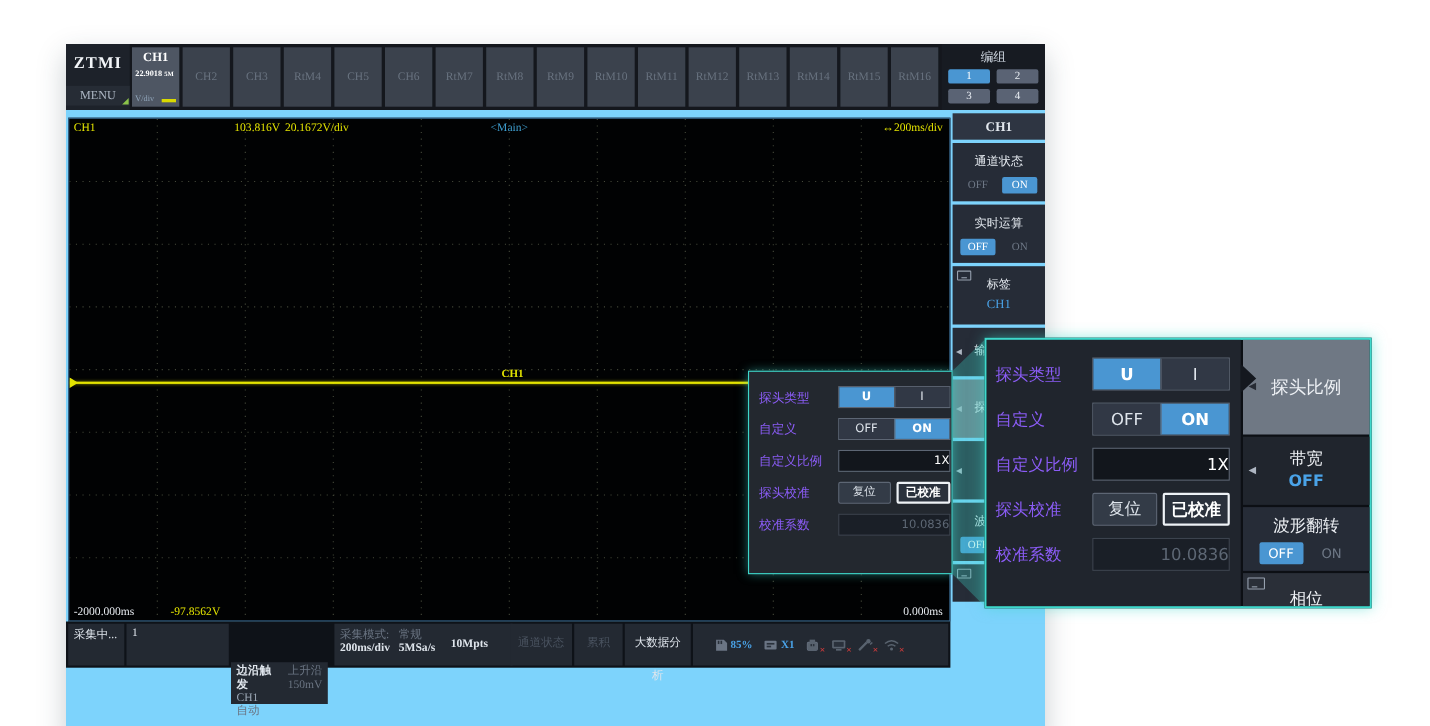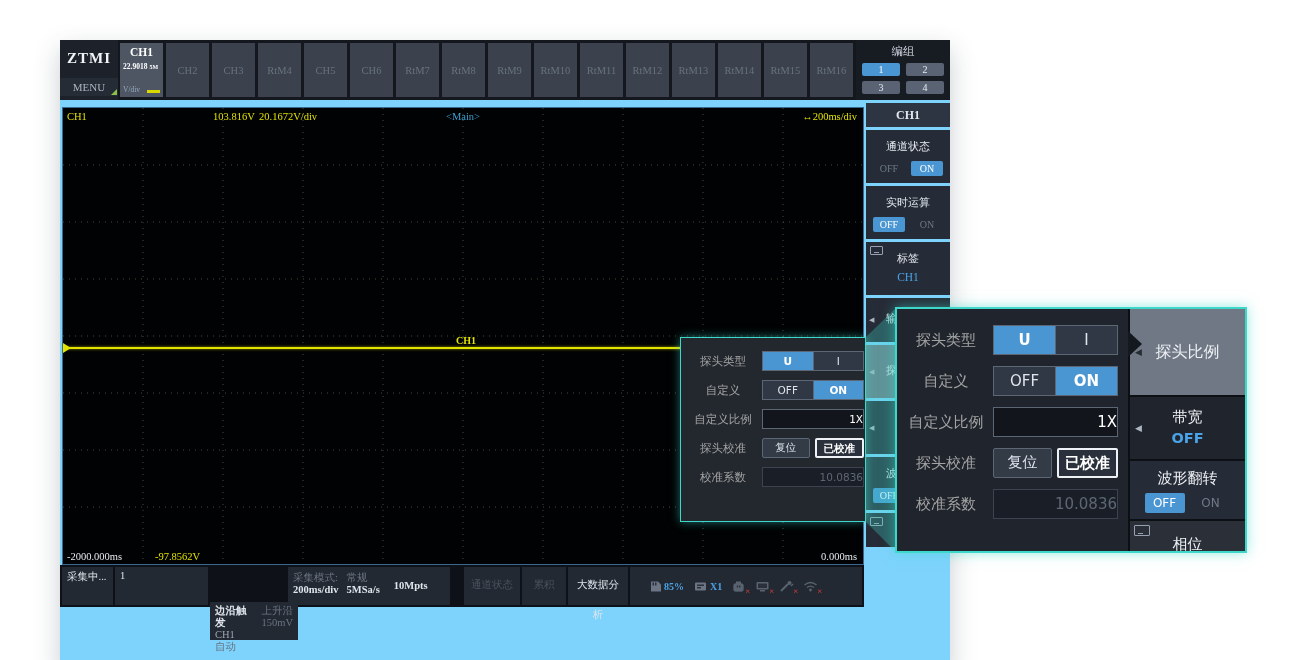--- a/index.html
+++ b/index.html
@@ -71,21 +71,21 @@
   .st-cols { display:flex; gap:8px; }
   .st-col div { line-height:12px; }
   #st-icons { display:flex; align-items:center; gap:9px; padding-left:12px; }
   .icon-wrap { position:relative; display:flex; align-items:center; gap:2px; }
   .icon-wrap .lbl { color:#4aa3e8; font-size:10px; font-weight:bold; }
   .icon-wrap .x { position:absolute; right:-4px; bottom:-3px; color:#d03b3b; font-size:9px; font-weight:bold; }
 
   
   .dialog { position:absolute; background:#23282f; border:2px solid #3ed8cb; box-shadow:0 0 9px rgba(62,216,203,.5); z-index:6; }
   .d-row { display:flex; align-items:center; }
-  .d-label { text-align:center; color:#a3a3a3; flex:none; }
+  .d-label { text-align:left; color:#8b5cf6; flex:none; }
   .seg { display:flex; border:1px solid #5d6674; flex:none; }
   .seg-cell { flex:1; text-align:center; color:#dfe5ec; background:#313845; }
   .seg-cell + .seg-cell { border-left:1px solid #5d6674; }
   .seg-cell.on { background:#4a96d2; color:#fff; font-weight:bold; }
   .d-input { background:#12161c; border:1px solid #5d6674; color:#fff; text-align:right; flex:none; }
   .d-input.disabled { background:#1a1f27; border-color:#3c434e; color:#5d6774; }
   .d-btns { display:flex; gap:5px; flex:none; }
   .d-btn { background:#333b47; border:1px solid #5d6674; color:#dfe5ec; text-align:center; border-radius:2px; }
   .d-btn.sel { background:#2a313c; border:2px solid #eef2f6; color:#fff; font-weight:bold; }
 
@@ -276,21 +276,21 @@
           <div class="b">边沿触发</div>
           <div style="color:#9aa6b4;">CH1</div>
           <div class="dim">自动</div>
         </div>
         <div class="st-col dim">
           <div>上升沿</div>
           <div>150mV</div>
         </div>
       </div>
     </div>
-    <div class="st-box" style="left:228px; width:162px;">
+    <div class="st-box" style="left:244px; width:162px;">
       <div class="st-cols" style="padding-top:2px;">
         <div class="st-col">
           <div class="dim">采集模式:</div>
           <div class="b">200ms/div</div>
         </div>
         <div class="st-col">
           <div class="dim">常规</div>
           <div class="b">5MSa/s</div>
         </div>
         <div class="st-col" style="padding-top:8px; padding-left:6px;">

